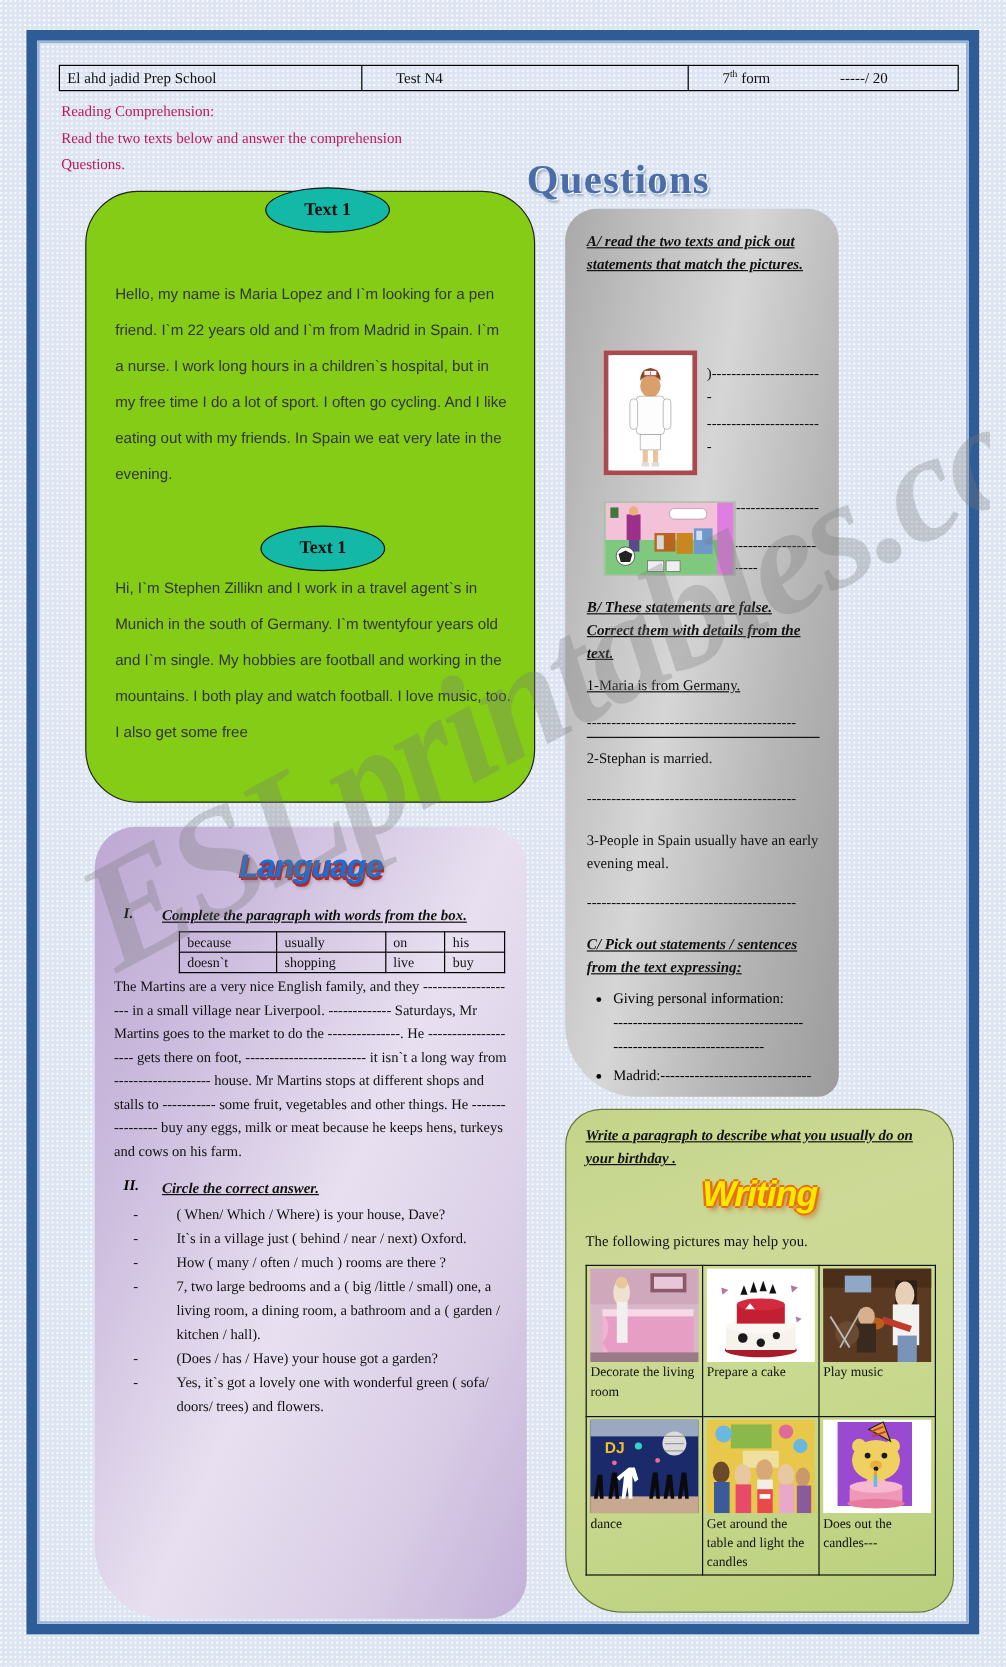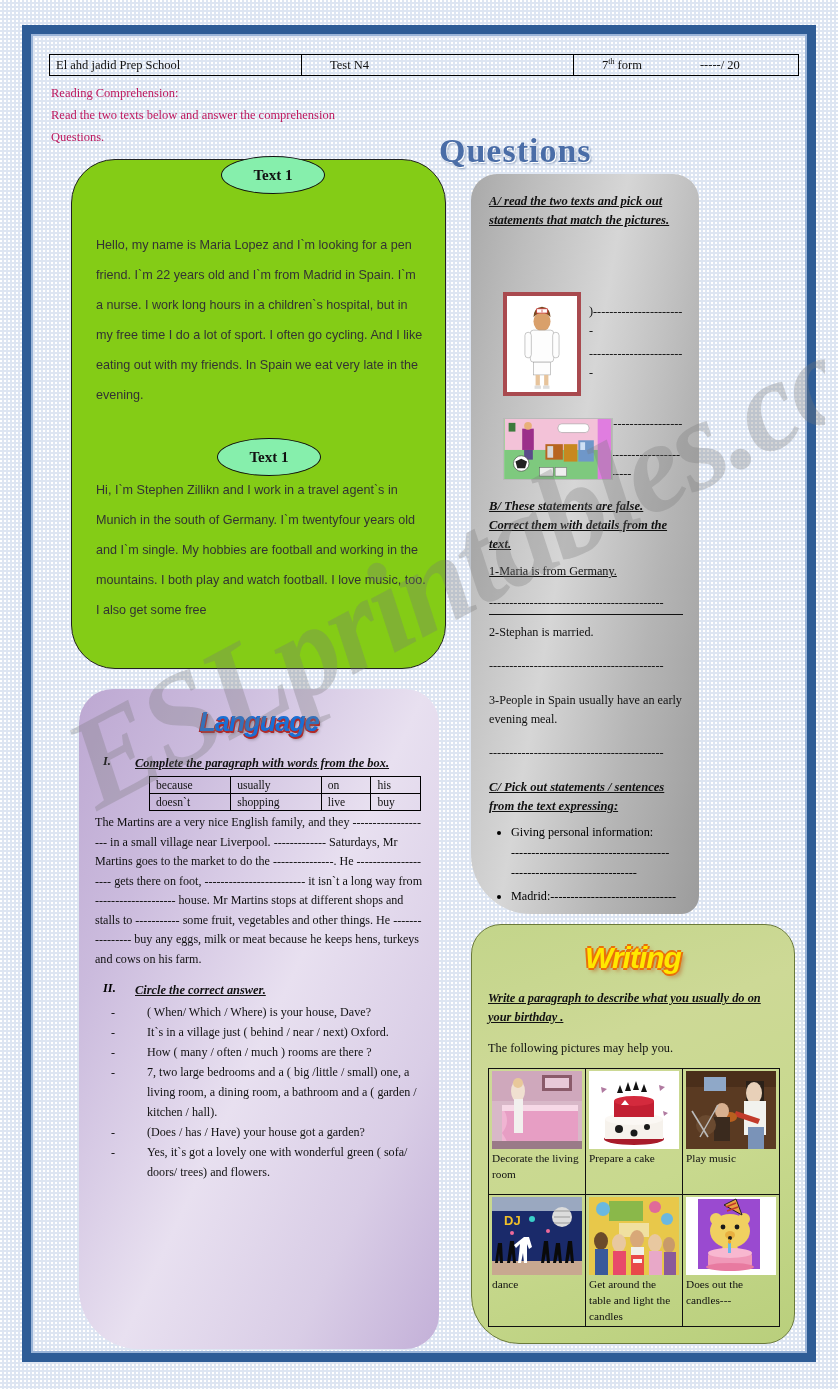--- a/index.html
+++ b/index.html
@@ -94,21 +94,21 @@
     width:375px; height:510px;
     background:#84cc16;
     border:1.5px solid #222;
     border-radius:44px 44px 44px 44px;
     z-index:4;
     overflow:hidden;
   }
   .oval{
     position:absolute; z-index:5;
     width:104px; height:38px;
-    background:#86efac;
+    background:#14b8a6;
     border:1.5px solid #111;
     border-radius:50%;
     display:flex; align-items:center; justify-content:center;
     font-size:15px; font-weight:bold; color:#111;
     font-family:"Liberation Serif", serif;
   }
   #oval1{ left:190px; top:122px; }
   #oval2{ left:186px; top:404px; }
 
   .story{
@@ -376,22 +376,22 @@
       <li><span class="dash">-</span><span>( When/ Which / Where) is your house, Dave?</span></li>
       <li><span class="dash">-</span><span>It`s in a village just ( behind / near / next) Oxford.</span></li>
       <li><span class="dash">-</span><span>How ( many / often / much ) rooms are there ?</span></li>
       <li><span class="dash">-</span><span>7, two large bedrooms and a ( big /little / small) one, a living room, a dining room, a bathroom and a ( garden / kitchen / hall).</span></li>
       <li><span class="dash">-</span><span>(Does / has / Have) your house got a garden?</span></li>
       <li><span class="dash">-</span><span>Yes, it`s got a lovely one with wonderful green ( sofa/ doors/ trees) and flowers.</span></li>
     </ul>
   </div>
 
   <div id="write-panel">
+    <div id="write-instr">Write a paragraph to describe what you usually do on your birthday .</div>
     <div id="write-title">Writing</div>
-    <div id="write-instr">Write a paragraph to describe what you usually do on your birthday .</div>
     <div id="write-help">The following pictures may help you.</div>
 
     <table id="pic-grid">
       <tbody>
           <tr>
         <td>
           <svg class="thumb" viewBox="0 0 90 78">
             <rect width="90" height="78" fill="#d8b8c8"></rect>
             <rect x="0" y="0" width="90" height="30" fill="#cfa8bc"></rect>
             <rect x="50" y="4" width="30" height="16" fill="#8a5a6a"></rect>

